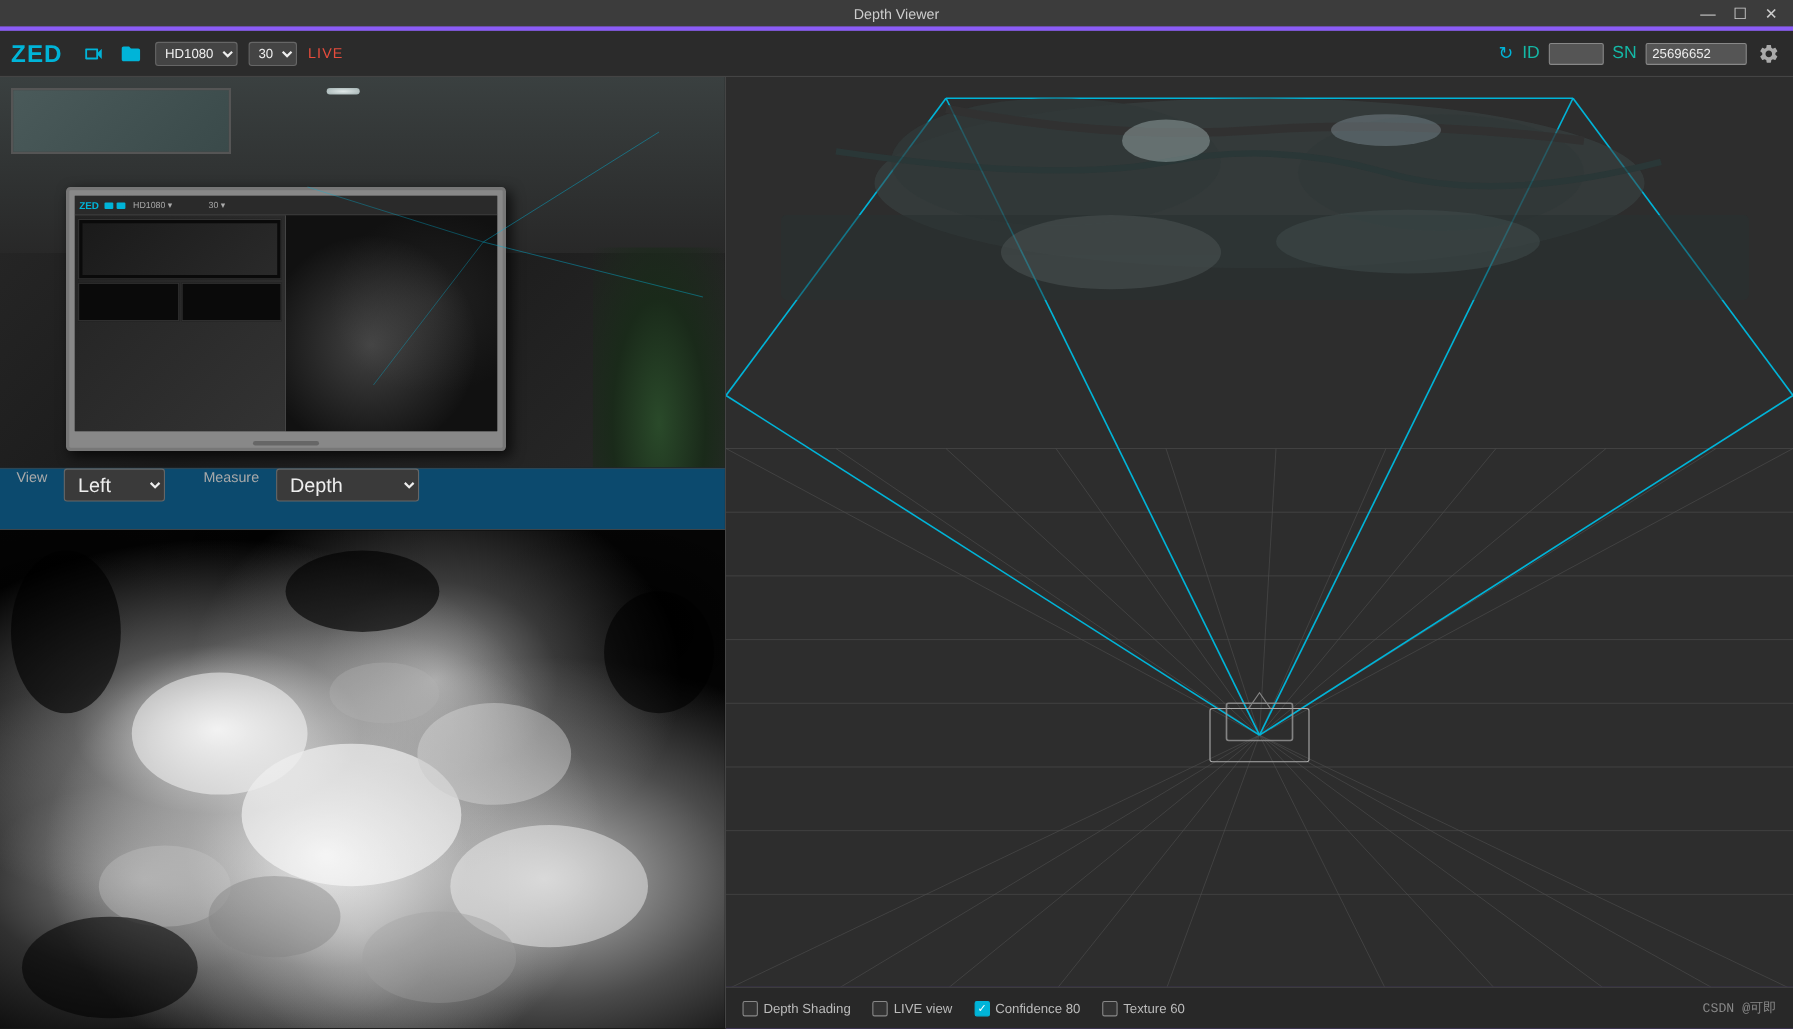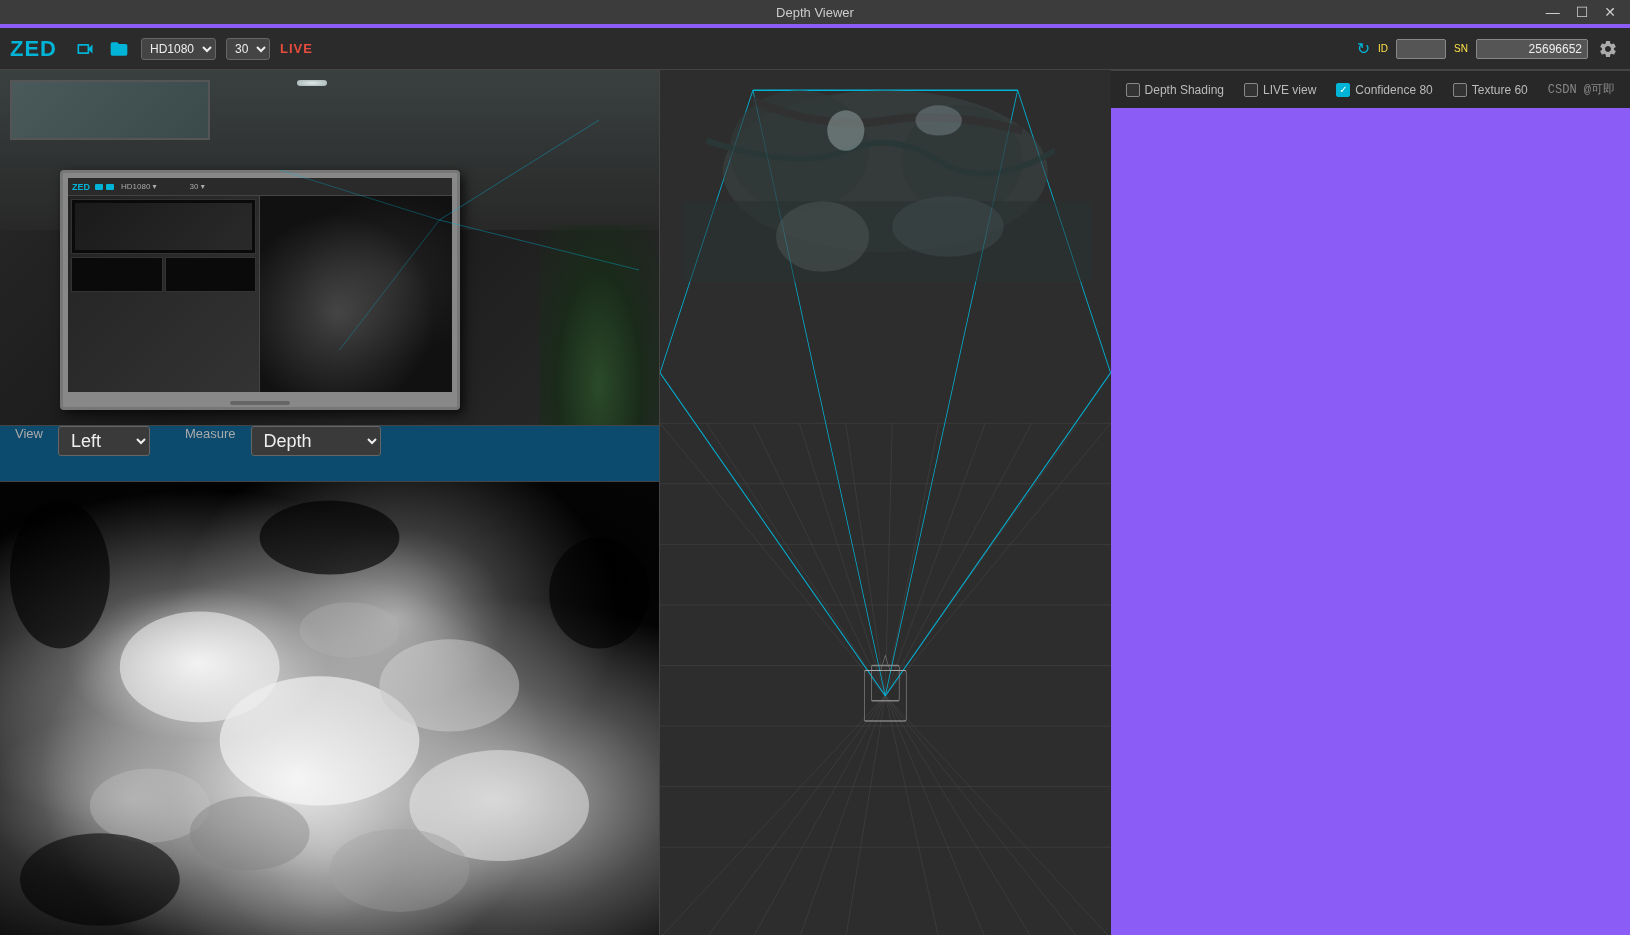--- a/index.html
+++ b/index.html
@@ -75,46 +75,45 @@
       background: #444;
       color: #eee;
       border: 1px solid #666;
       border-radius: 3px;
       padding: 2px 4px;
       font-size: 12px;
       cursor: pointer;
     }
     .live-badge {
       color: #e74c3c;
-      font-weight: bold;
+      font-weight: normal;
       font-size: 13px;
       letter-spacing: 1px;
     }
     .toolbar-right {
       margin-left: auto;
       display: flex;
       align-items: center;
       gap: 8px;
     }
     .toolbar-label {
-      color: #fde047;
-      font-size: 10px;
+      color: #14b8a6;
+      font-size: 16px;
     }
     .toolbar-input {
       background: #555;
       color: #eee;
       border: 1px solid #888;
       border-radius: 2px;
       padding: 2px 5px;
       font-size: 12px;
       width: 50px;
     }
     .toolbar-input-wide {
-      width: 112px;
-      text-align: right;
+      width: 92px;
     }
     .refresh-icon {
       color: #00b4d8;
       font-size: 16px;
       cursor: pointer;
     }
 
     
     #main {
       display: flex;
@@ -304,20 +303,21 @@
         radial-gradient(ellipse at 40% 10%, rgba(0,0,0,0.95) 0%, transparent 25%),
         #050505;
     }
 
     
     #right-panel {
       flex: 1;
       background: #8b5cf6;
       position: relative;
       display: flex;
+      flex-direction: column;
       justify-content: center;
     }
 
     #viewer-3d {
       flex: 1;
       position: relative;
       background: #2d2d2d;
       overflow: hidden;
     }
 

